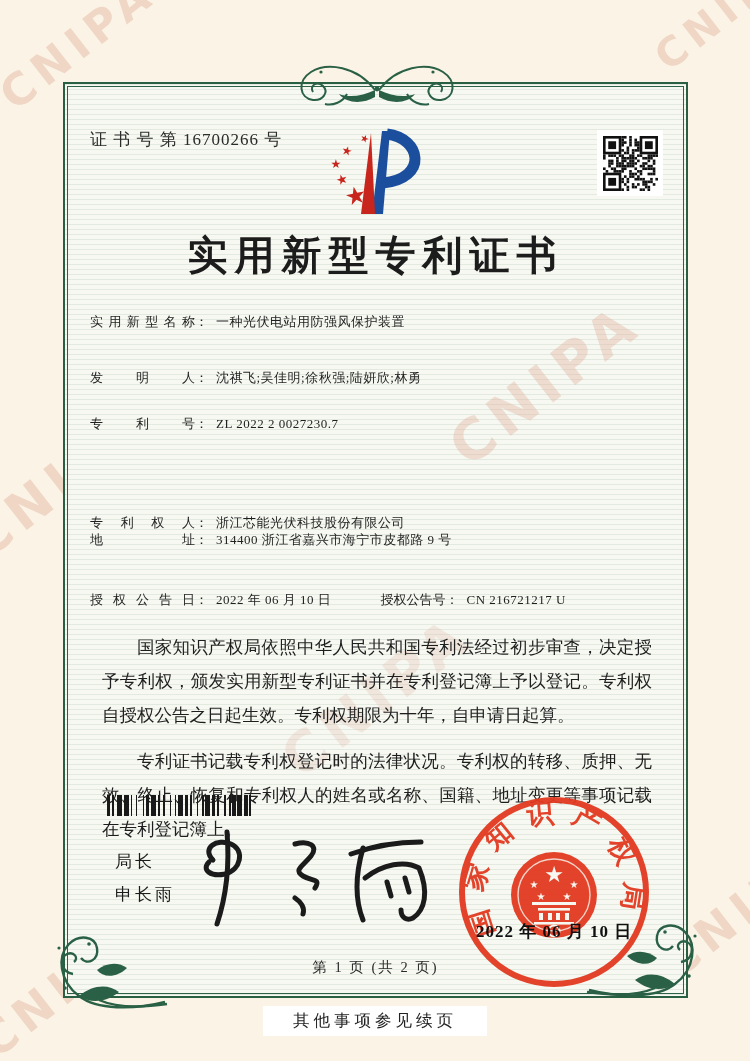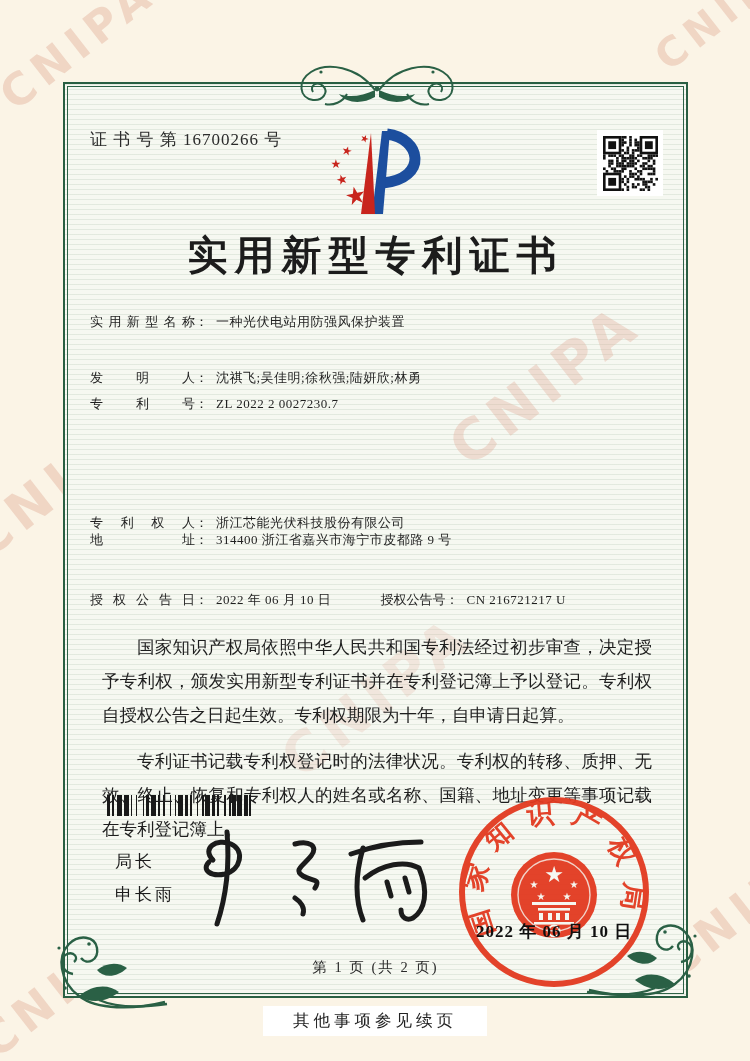--- a/index.html
+++ b/index.html
@@ -45,21 +45,21 @@
     display:flex;align-items:center;justify-content:center;z-index:3;}
   .title{
     position:absolute;left:0;top:144px;width:100%;text-align:center;
     font-size:40px;font-weight:bold;letter-spacing:7px;color:#1c1c1c;margin:0;
   }
   
   .row{position:absolute;left:25px;font-size:13px;white-space:nowrap;color:#1f1f1f;}
   .row .lbl{display:inline-block;width:105px;text-align:justify;text-align-last:justify;vertical-align:bottom;}
   .row .colon{margin-right:8px;}
   .row .val{letter-spacing:.5px;}
-  .r1{top:229px;} .r2{top:285px;} .r3{top:311px;} .r4{top:374px;}
+  .r1{top:229px;} .r2{top:285px;} .r3{top:331px;} .r4{top:374px;}
   .r5{top:430px;} .r6{top:447px;} .r7{top:507px;}
   .fld2{margin-left:46px;}
   
   .paras{position:absolute;left:25px;top:534px;width:574px;z-index:3;}
   .paras p{margin:12px;font-size:17.5px;line-height:34px;text-indent:2em;color:#1e1e1e;text-align:justify;}
   
   .barcode{position:absolute;left:42px;top:711px;height:21px;display:flex;align-items:stretch;z-index:3;}
   .barcode div{height:100%;}
   .barcode .b{background:#191919;}
   

